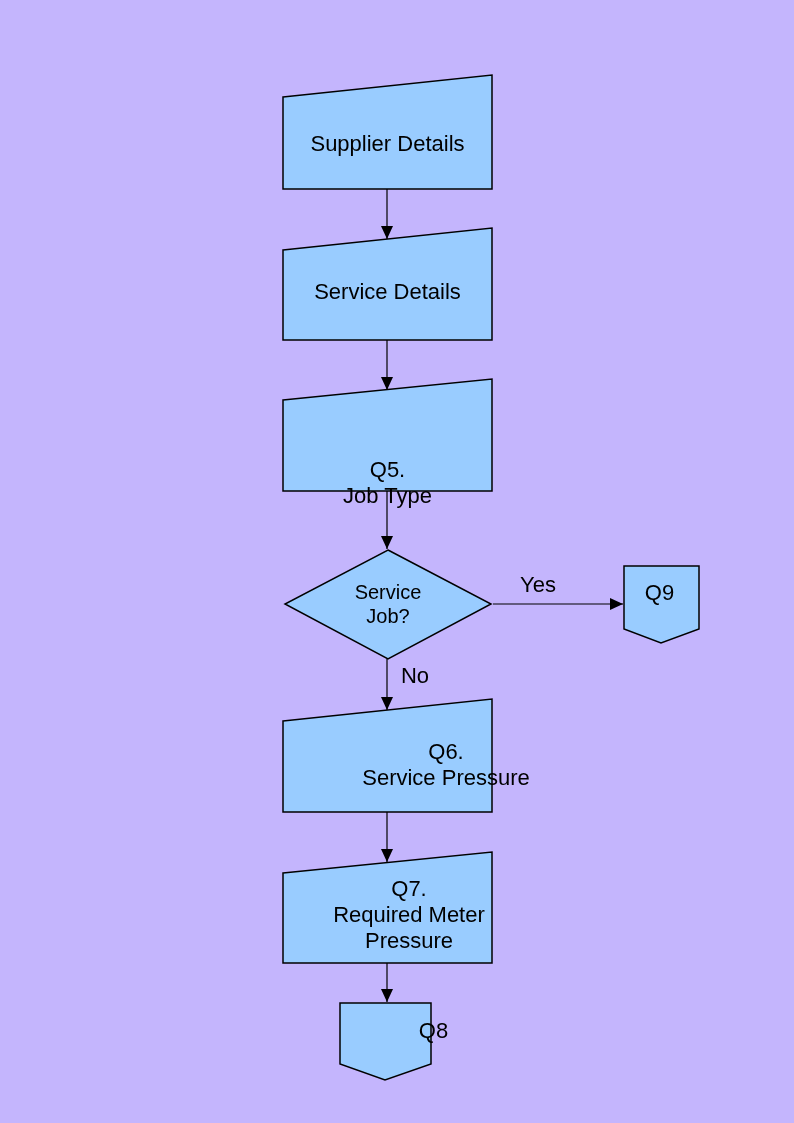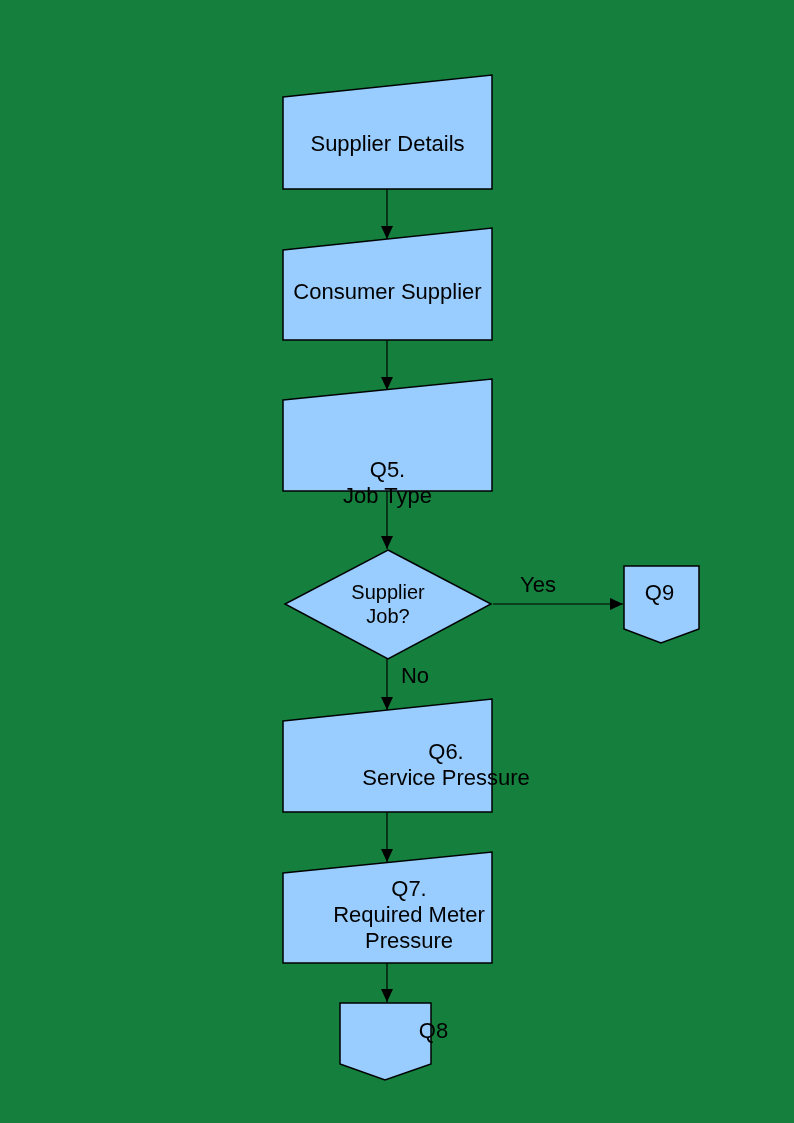--- a/index.html
+++ b/index.html
@@ -1,20 +1,20 @@
 <!DOCTYPE html>
 <html><head>
 <meta charset="utf-8">
 <style>
   html, body { margin: 0; padding: 0; background: #ffffff; }
   .page {
     position: relative;
     width: 794px;
     height: 1123px;
-    background: #15803d;
+    background: #c4b5fd;
     overflow: hidden;
     font-family: "Liberation Sans", sans-serif;
   }
   .canvas { position: absolute; left: 0; top: 0; }
   .canvas polygon { stroke: #000000; stroke-width: 1.5; }
   .canvas line { stroke: #000000; stroke-width: 1.2; }
   .lbl {
     position: absolute;
     text-align: center;
     color: #000000;
@@ -49,26 +49,26 @@
     <line x1="387" y1="340" x2="387" y2="390" marker-end="url(#arrowhead)"></line>
     <line x1="387" y1="491" x2="387" y2="549" marker-end="url(#arrowhead)"></line>
     <line x1="493" y1="604" x2="623" y2="604" marker-end="url(#arrowhead)"></line>
     <line x1="387" y1="659" x2="387" y2="710" marker-end="url(#arrowhead)"></line>
     <line x1="387" y1="812" x2="387" y2="862" marker-end="url(#arrowhead)"></line>
     <line x1="387" y1="963" x2="387" y2="1002" marker-end="url(#arrowhead)"></line>
   </svg>
 
   <div class="lbl" style="left:283px; top:131px; width:209px;">Supplier Details</div>
 
-  <div class="lbl" style="left:283px; top:279px; width:209px;">Consumer Supplier</div>
+  <div class="lbl" style="left:283px; top:279px; width:209px;">Service Details</div>
 
   <div class="lbl" style="left:283px; top:417px; width:209px;margin-top:40px;">Q5.
 Job Type</div>
 
-  <div class="lbl small" style="left:288px; top:580px; width:200px;">Supplier
+  <div class="lbl small" style="left:288px; top:580px; width:200px;">Service
 Job?</div>
 
   <div class="lbl" style="left:624px; top:580px; width:71px;">Q9</div>
 
   <div class="lbl" style="left:503px; top:572px; width:70px;">Yes</div>
 
   <div class="lbl" style="left:391px; top:663px; width:48px;">No</div>
 
   <div class="lbl" style="left:283px; top:739px; width:234px;margin-left:46px;">Q6.
 Service Pressure</div>

